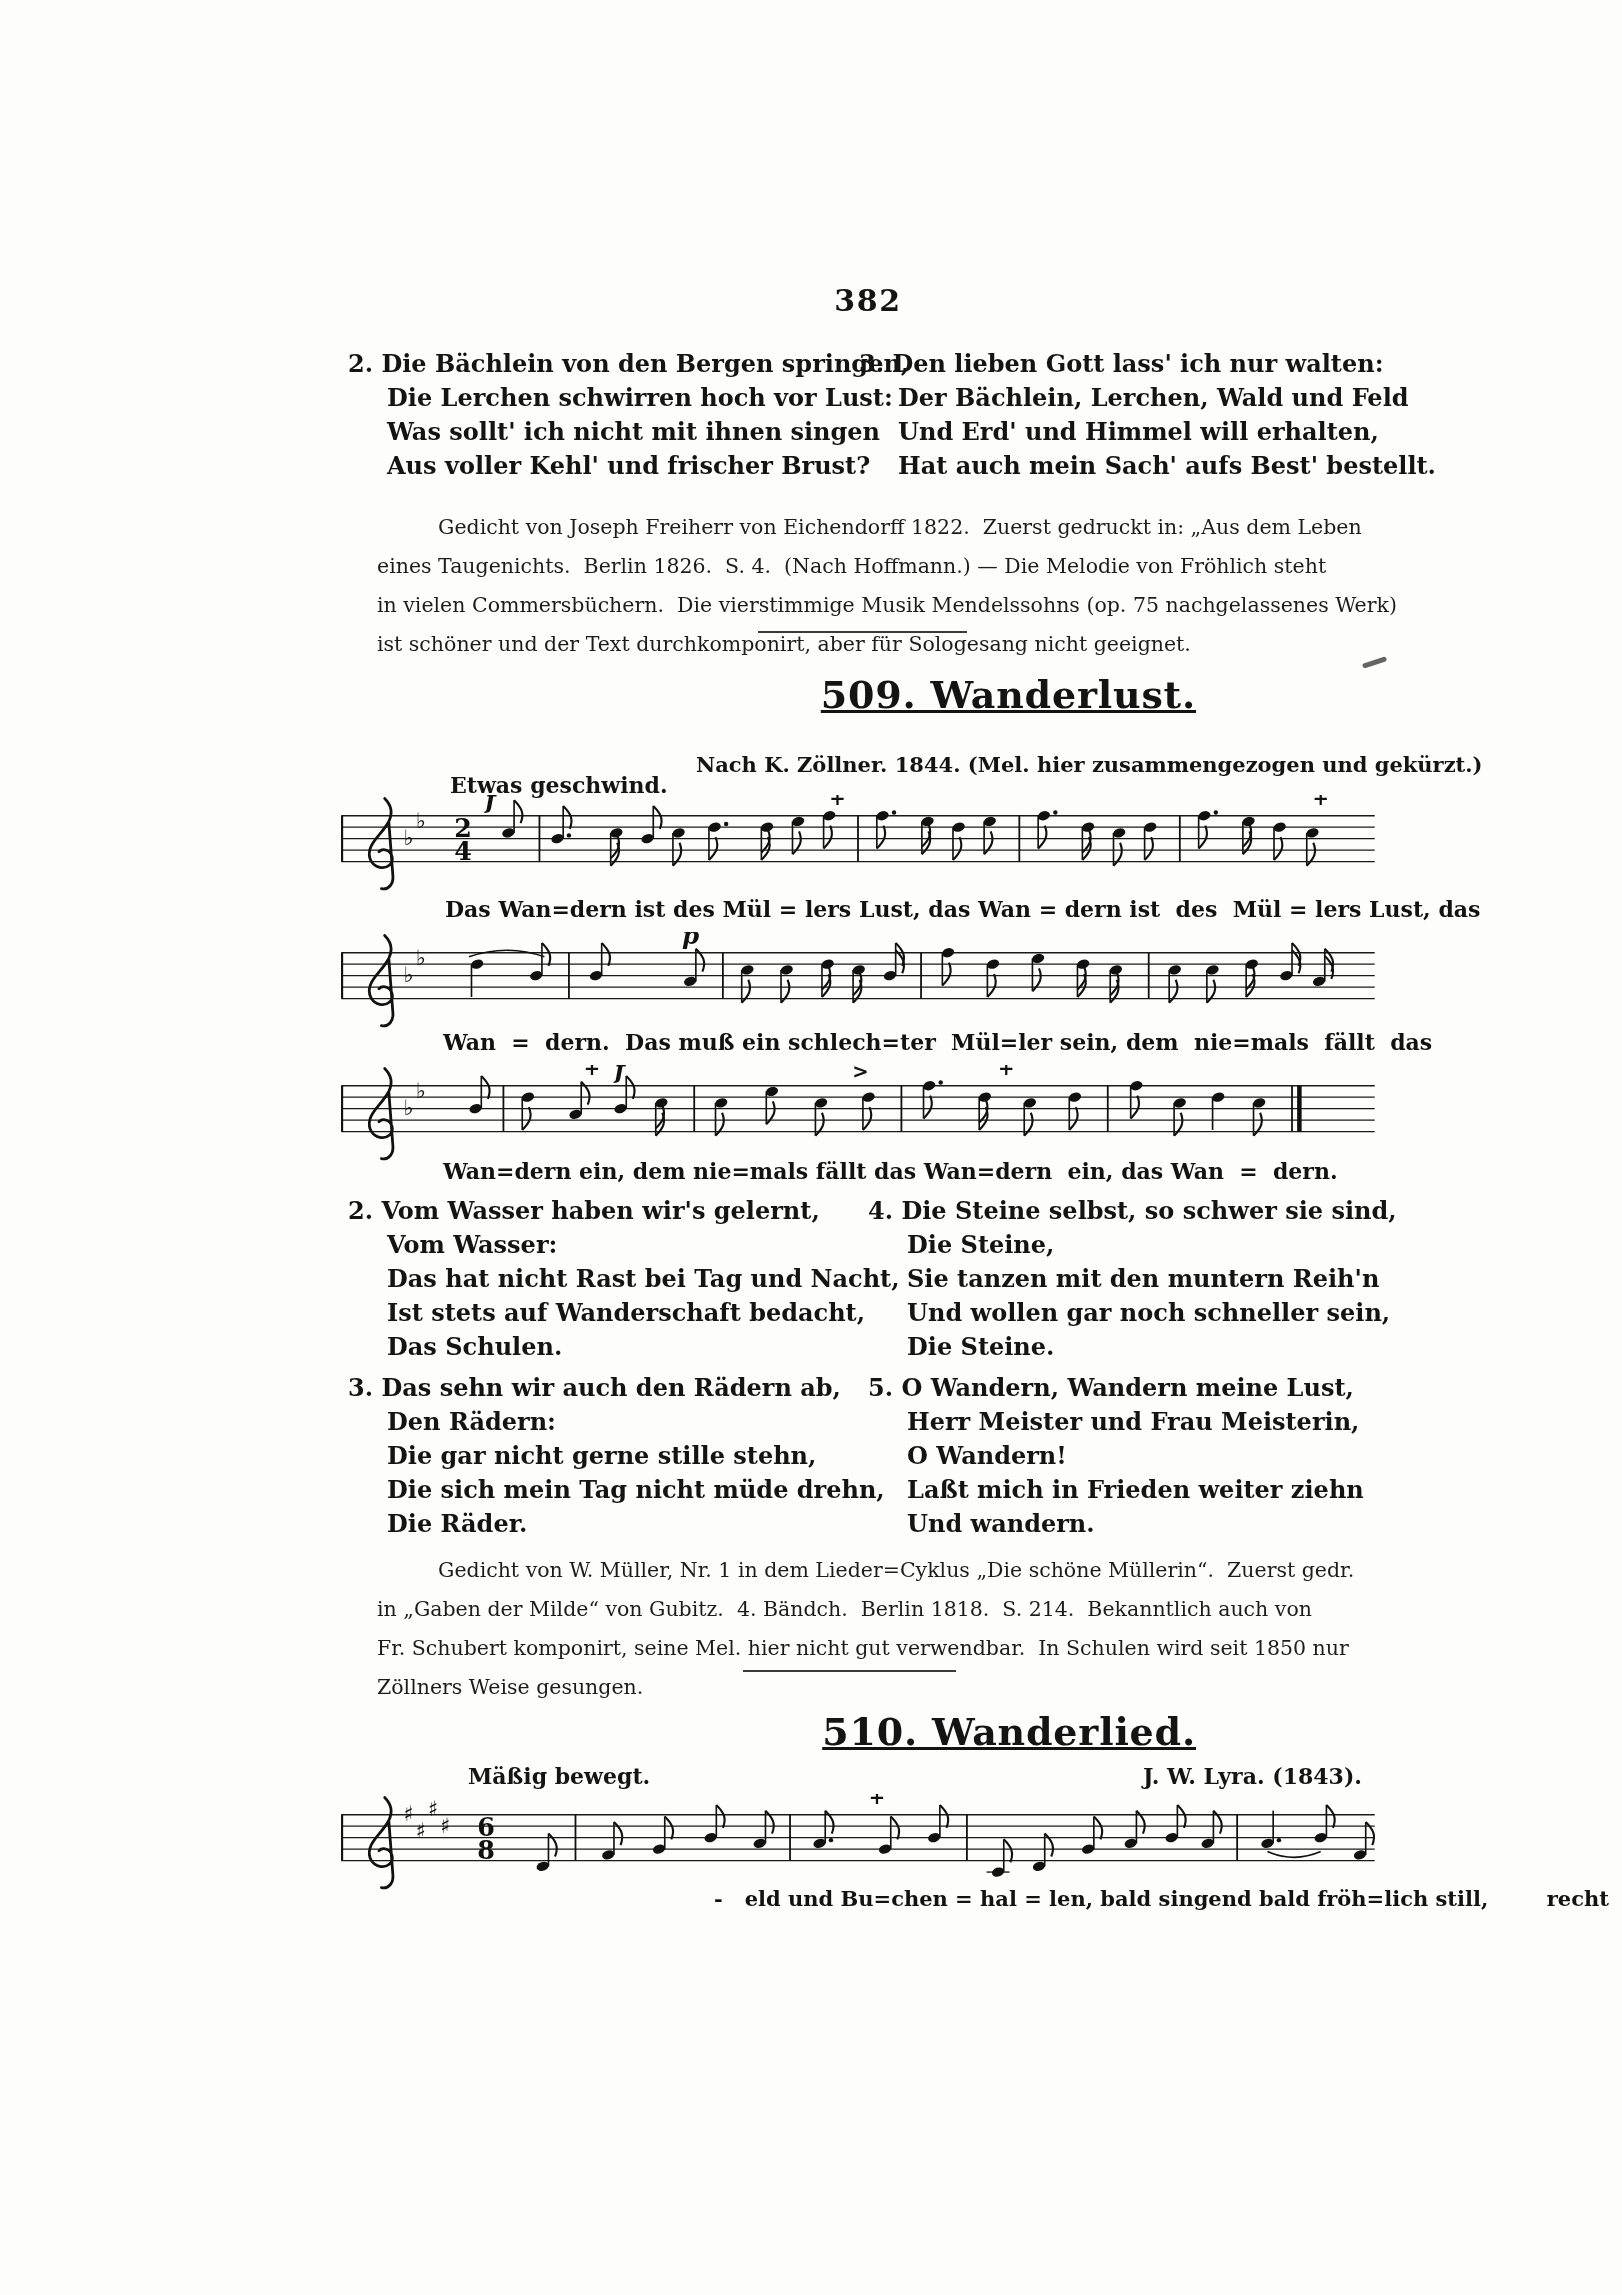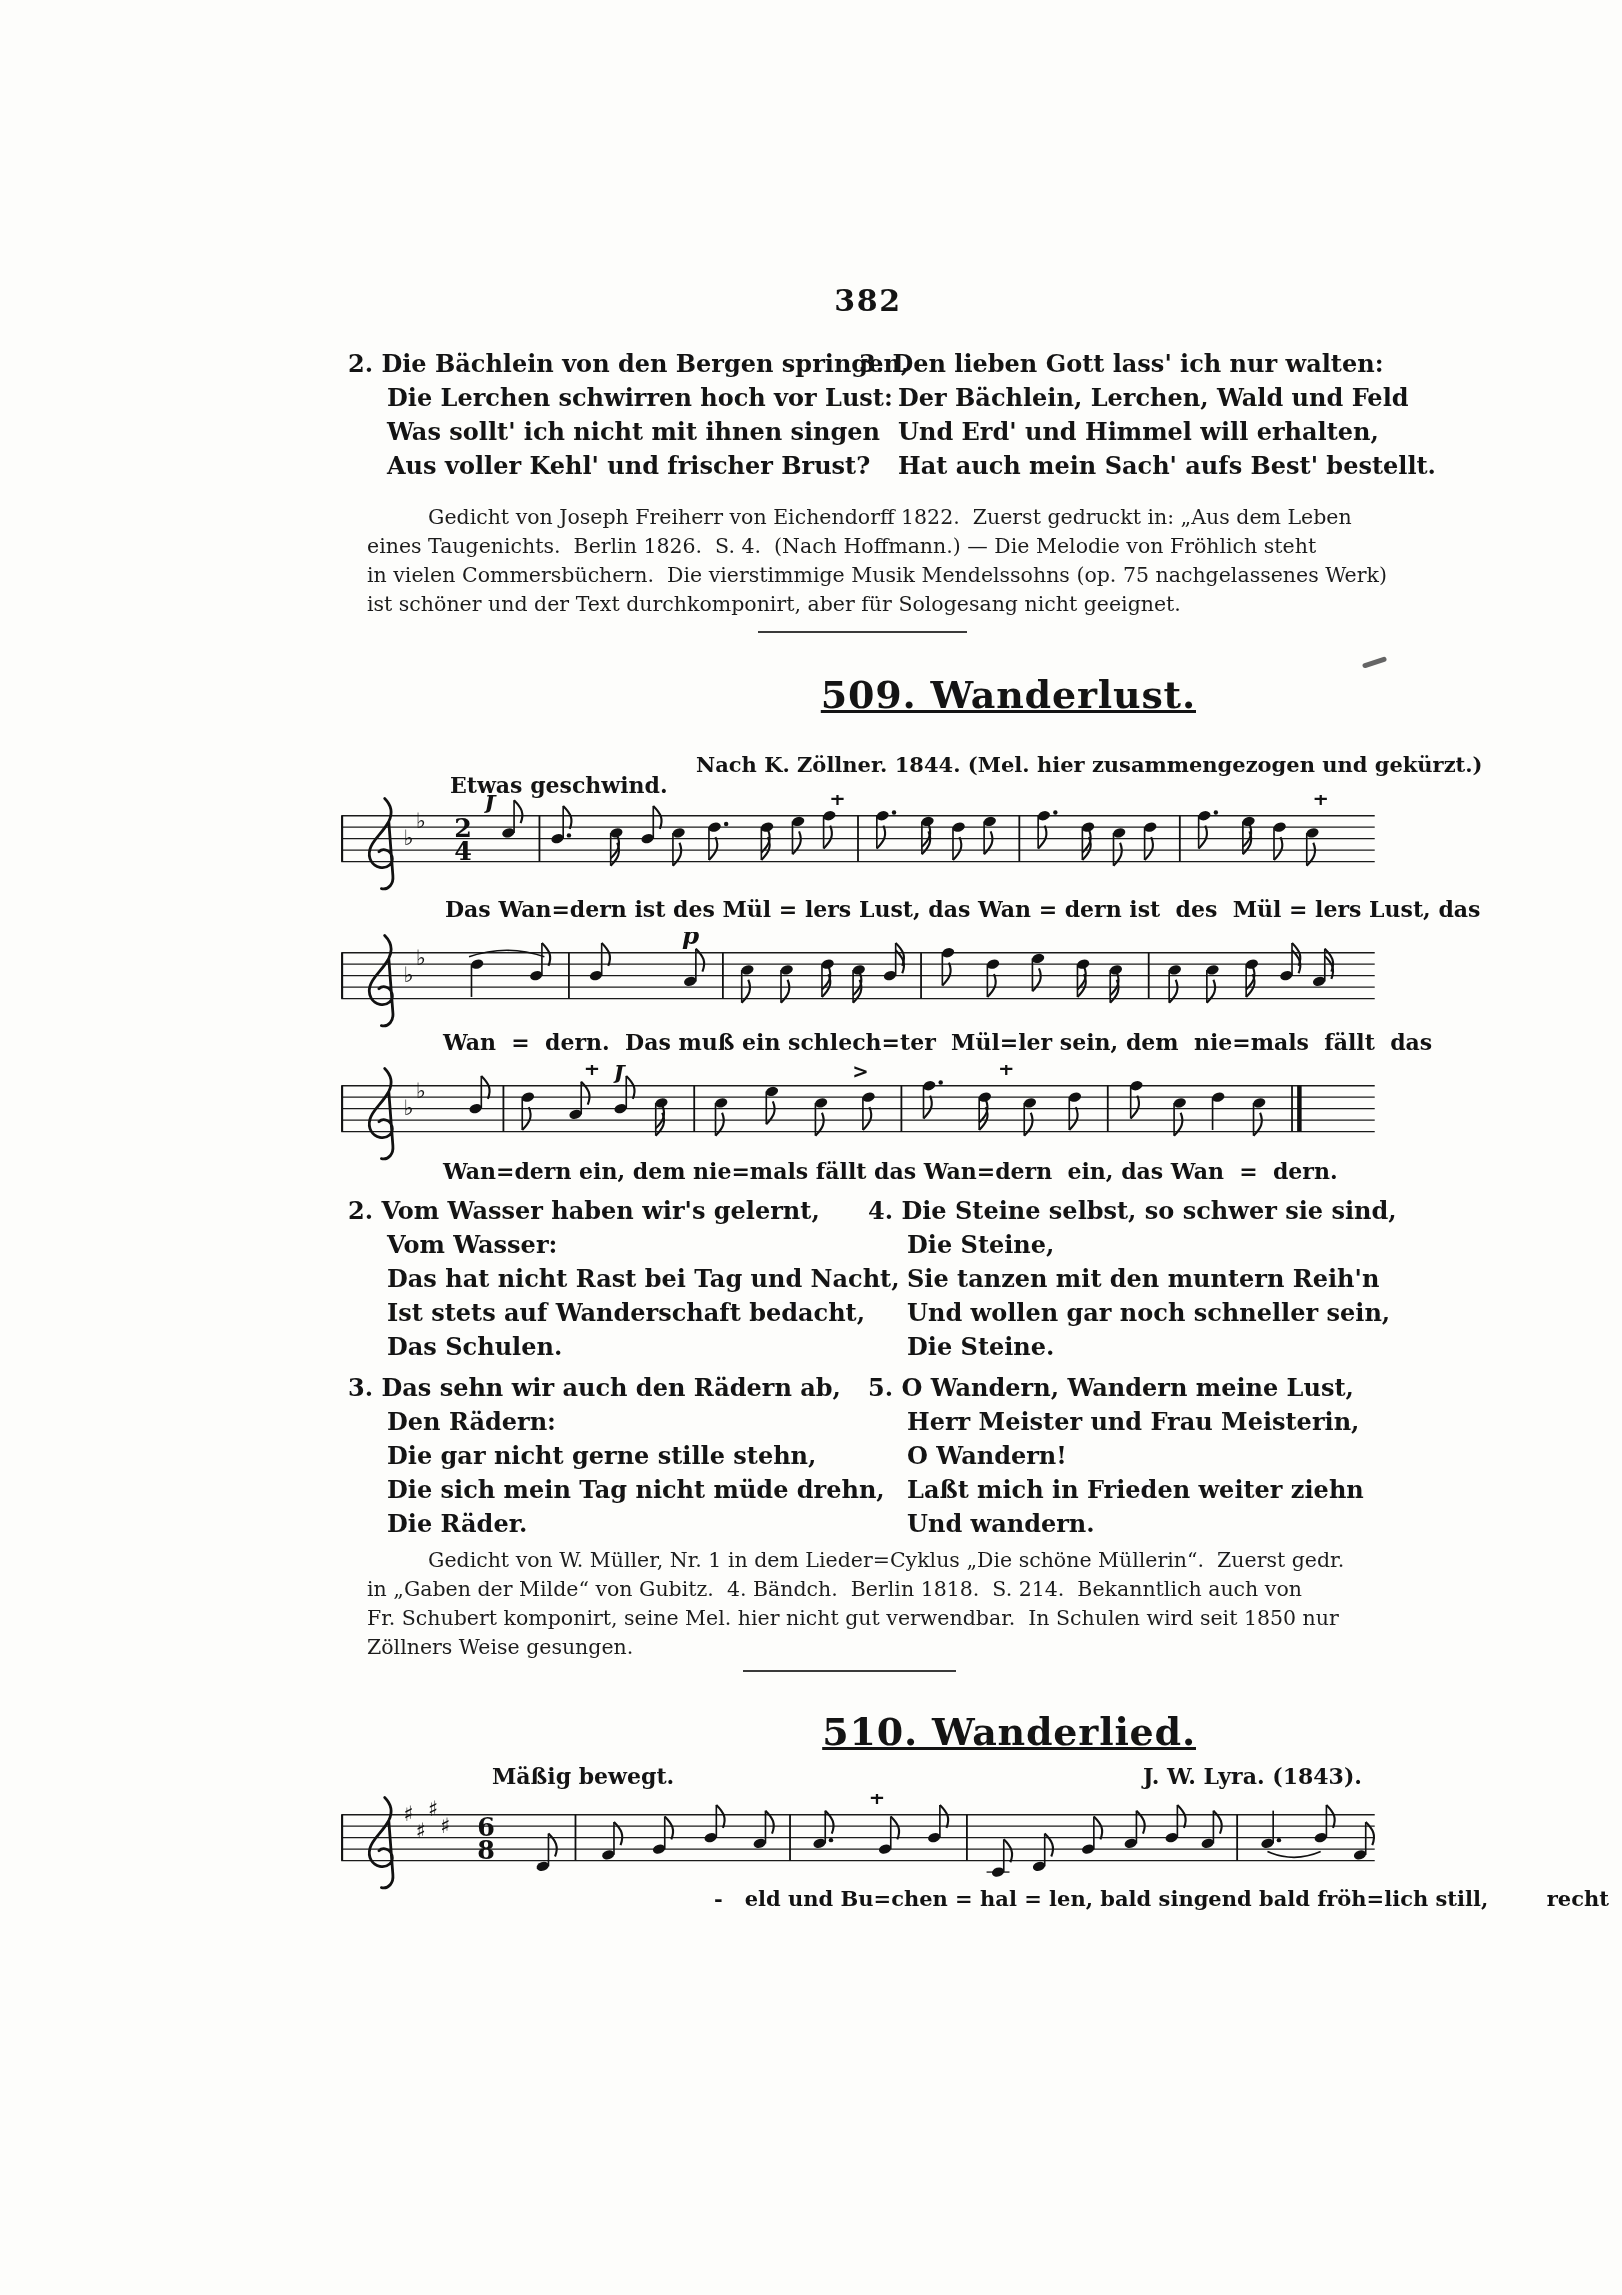--- a/index.html
+++ b/index.html
@@ -3,21 +3,21 @@
 <meta charset="utf-8">
 <style>
   html,body{margin:0;padding:0;background:#d9d9d4;}
   .sheet{position:relative;width:1622px;height:2295px;margin:0 auto;background:#fdfdfb;
          font-family:"DejaVu Serif",serif;color:#141414;overflow:hidden;}
   .abs{position:absolute;}
   .pageno{font:bold 30px "DejaVu Serif",serif;letter-spacing:1.6px;text-align:center;}
   .verse p{margin:0;font:bold 24px "DejaVu Serif",serif;line-height:34px;white-space:pre;}
   .verse p + p{padding-left:39px;}
   .verse509 p{line-height:34px;}
-  .fn p{margin:2px;font:20.5px "DejaVu Serif",serif;line-height:27px;white-space:pre;color:#1c1c1c;}
+  .fn p{margin:12px;font:20.5px "DejaVu Serif",serif;line-height:27px;white-space:pre;color:#1c1c1c;}
   .fn p:first-child{padding-left:61px;}
   .rule{height:1.6px;background:#3a3a3a;}
   .songtitle{font:bold 38px "DejaVu Serif",serif;letter-spacing:0.8px;text-align:right;text-decoration:underline;}
   .caption{font:bold 21px "DejaVu Serif",serif;}
   .tempo{font:bold 22px "DejaVu Serif",serif;margin-left:36px;}
   .composer{font:bold 22px "DejaVu Serif",serif;}
   .lyric{font:bold 22px "DejaVu Serif",serif;white-space:pre;color:#121212;}
   .lyric.small{font-size:21px;}
   .staff svg{display:block;}
   .staff svg text{fill:#111;}
@@ -354,21 +354,21 @@
   <div class="abs fn" style="left:365px;top:1545px;width:1032px">
       <p>Gedicht von W. Müller, Nr. 1 in dem Lieder=Cyklus „Die schöne Müllerin“.  Zuerst gedr.</p>
       <p>in „Gaben der Milde“ von Gubitz.  4. Bändch.  Berlin 1818.  S. 214.  Bekanntlich auch von</p>
       <p>Fr. Schubert komponirt, seine Mel. hier nicht gut verwendbar.  In Schulen wird seit 1850 nur</p>
       <p>Zöllners Weise gesungen.</p>
     </div>
 
   <div class="abs rule" style="left:743px;top:1670px;width:213px"></div>
 
   <div class="abs songtitle" style="left:524px;top:1709px;width:672px">510.  Wanderlied.</div>
-  <div class="abs tempo" style="left:456px;top:1763px">Mäßig bewegt.</div>
+  <div class="abs tempo" style="left:432px;top:1763px">Mäßig bewegt.</div>
   <div class="abs composer" style="left:1143px;top:1763px">J. W. Lyra.  (1843).</div>
 
   <div class="abs staff" style="left:338px;top:1794px">
       <svg viewBox="0 0 1270 130" width="1040" height="107">
         <line x1="4" y1="25" x2="1266" y2="25" stroke="#1a1a1a" stroke-width="1.6"></line>
         <line x1="4" y1="39" x2="1266" y2="39" stroke="#1a1a1a" stroke-width="1.6"></line>
         <line x1="4" y1="53" x2="1266" y2="53" stroke="#1a1a1a" stroke-width="1.6"></line>
         <line x1="4" y1="67" x2="1266" y2="67" stroke="#1a1a1a" stroke-width="1.6"></line>
         <line x1="4" y1="81" x2="1266" y2="81" stroke="#1a1a1a" stroke-width="1.6"></line>
         <line x1="5" y1="25" x2="5" y2="81" stroke="#111" stroke-width="2.6"></line>

